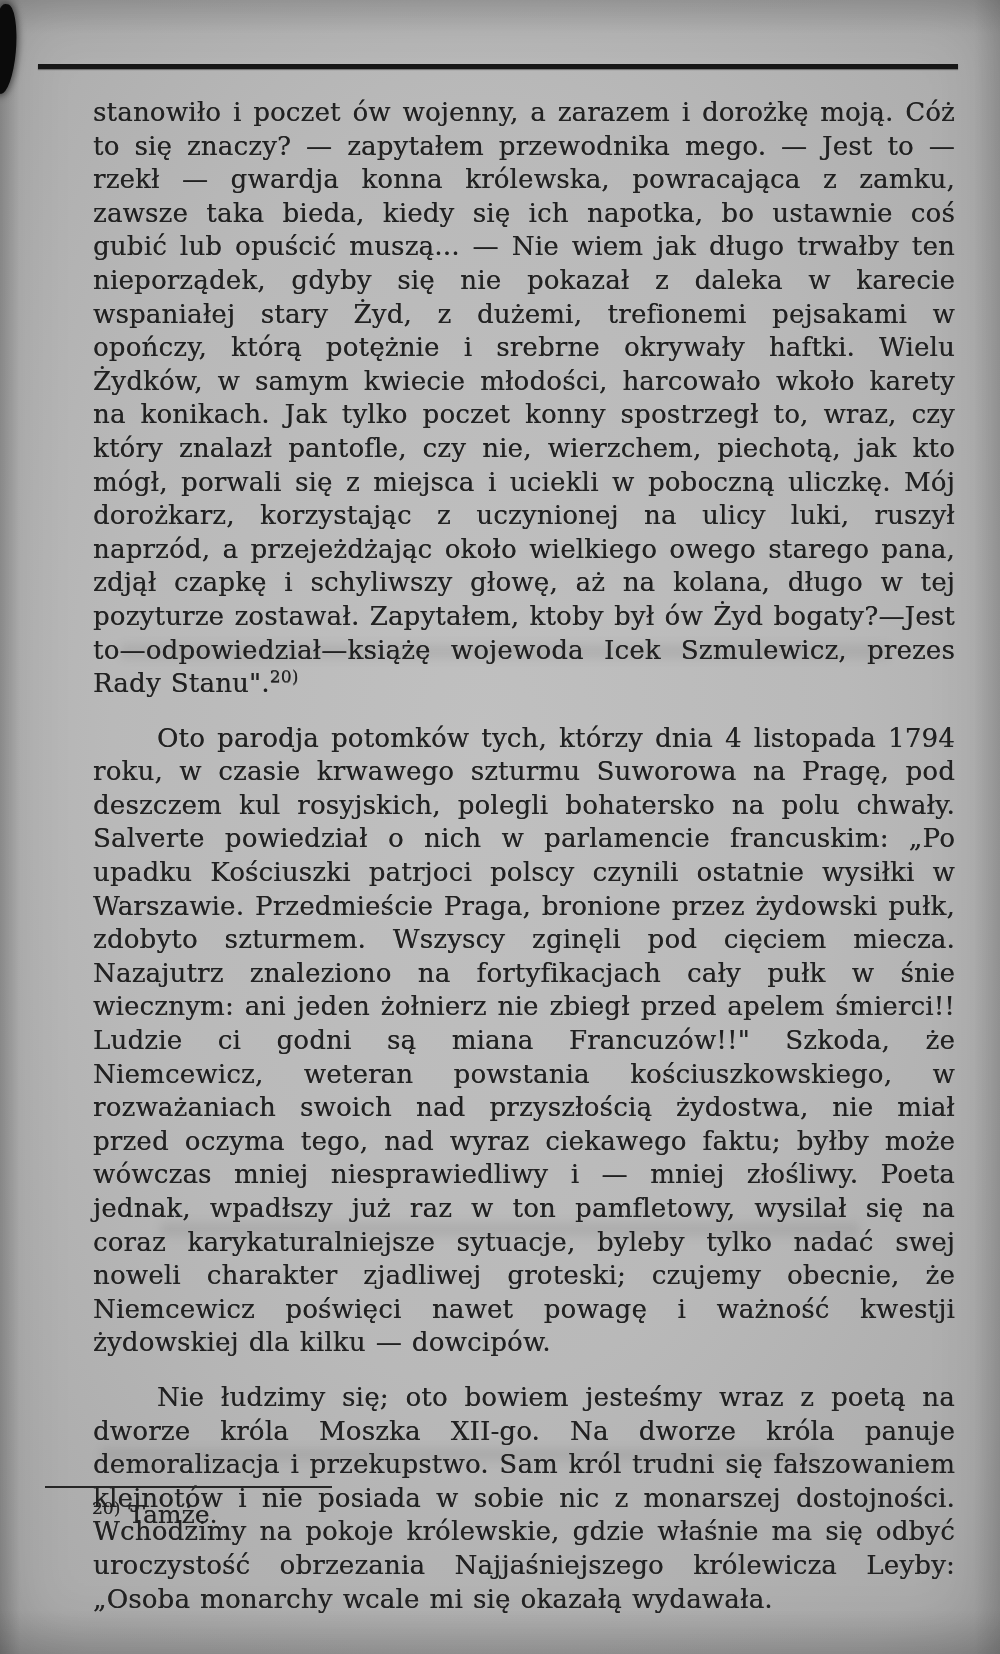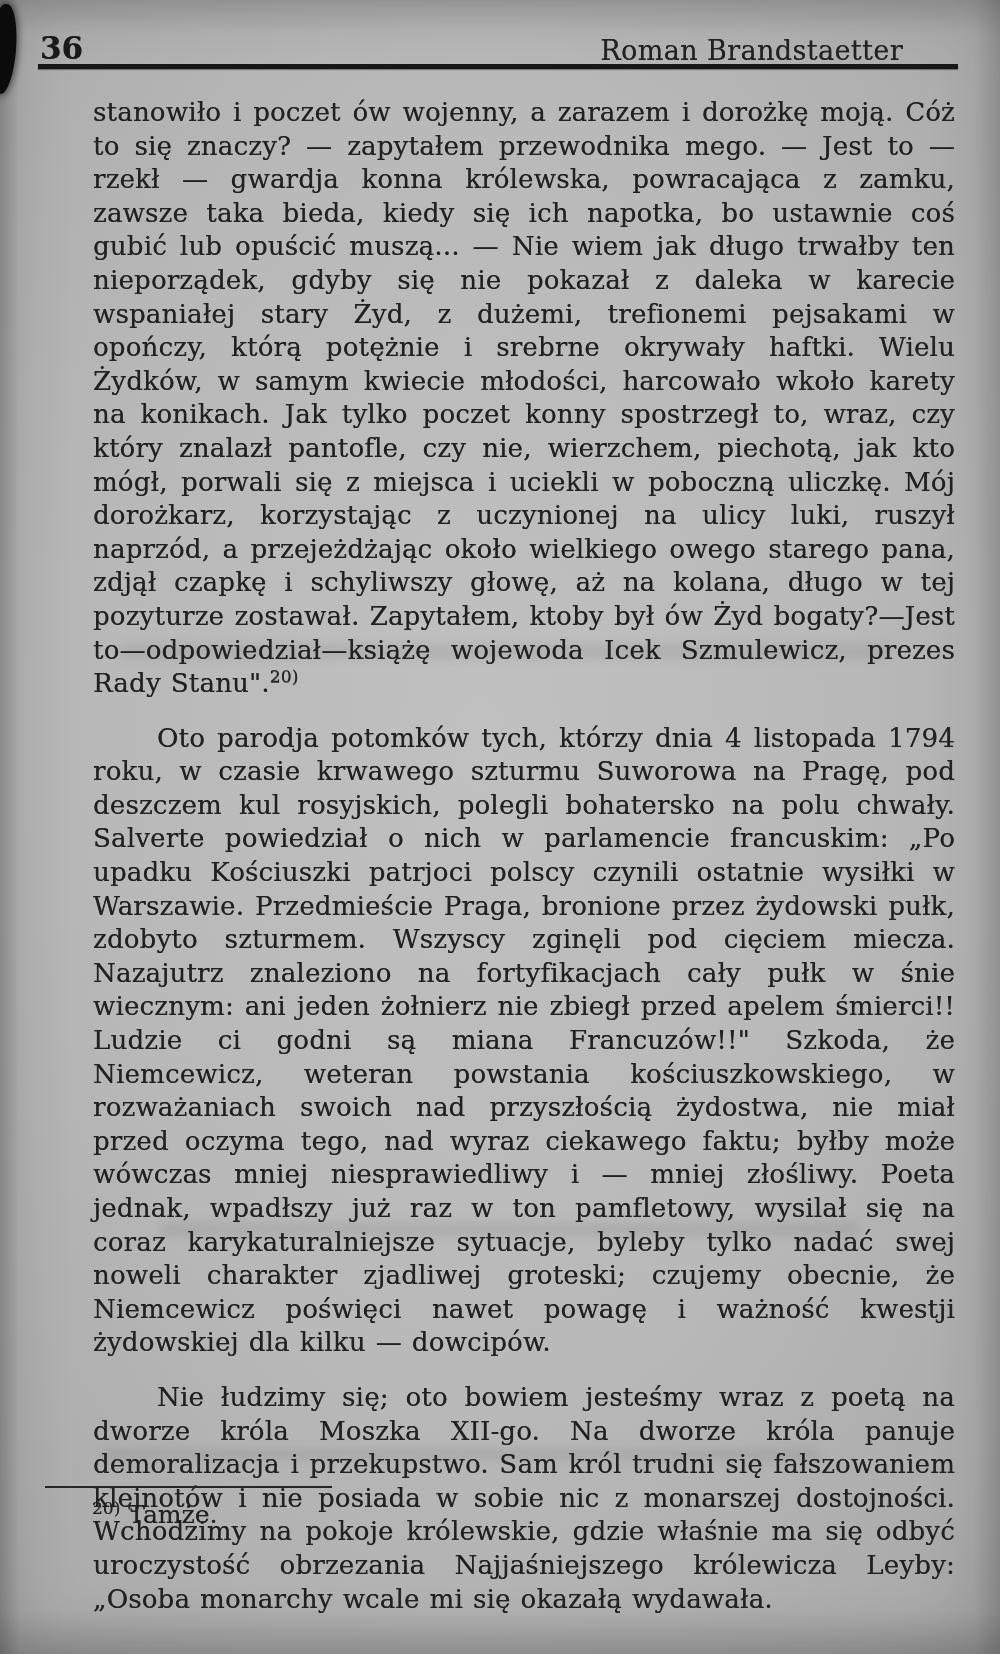--- a/index.html
+++ b/index.html
@@ -122,24 +122,20 @@
 </head>
 <body>
 
 <div class="scan-page">
 
   <div class="corner-mark"></div>
   <div class="ghost ghost-1"></div>
   <div class="ghost ghost-2"></div>
   <div class="ghost ghost-3"></div>
 
-  <header class="page-header">
-    <span class="page-number">36</span>
-    <span class="running-header">Roman Brandstaetter</span>
-  </header>
 
   <div class="header-rule"></div>
 
   <main class="page-body">
     <p class="no-indent"><span>stanowiło i poczet ów wojenny, a zarazem i dorożkę moją. Cóż to się znaczy? — zapytałem przewodnika mego. — Jest to — rzekł — gwardja konna królewska, powracająca z zamku, zawsze taka bieda, kiedy się ich napotka, bo ustawnie coś gubić lub opuścić muszą... — Nie wiem jak długo trwałby ten nieporządek, gdyby się nie pokazał z daleka w karecie wspaniałej stary Żyd, z dużemi, trefionemi pejsakami w opończy, którą potężnie i srebrne okrywały haftki. Wielu Żydków, w samym kwiecie młodości, harcowało wkoło karety na konikach. Jak tylko poczet konny spostrzegł to, wraz, czy który znalazł pantofle, czy nie, wierzchem, piechotą, jak kto mógł, porwali się z miejsca i uciekli w poboczną uliczkę. Mój dorożkarz, korzystając z uczynionej na ulicy luki, ruszył naprzód, a przejeżdżając około wielkiego owego starego pana, zdjął czapkę i schyliwszy głowę, aż na kolana, długo w tej pozyturze zostawał. Zapytałem, ktoby był ów Żyd bogaty?—Jest to—odpowiedział—książę wojewoda Icek Szmulewicz, prezes Rady Stanu".</span><sup class="fn-ref">20)</sup></p>
     <p>Oto parodja potomków tych, którzy dnia 4 listopada 1794 roku, w czasie krwawego szturmu Suworowa na Pragę, pod deszczem kul rosyjskich, polegli bohatersko na polu chwały. Salverte powiedział o nich w parlamencie francuskim: „Po upadku Kościuszki patrjoci polscy czynili ostatnie wysiłki w Warszawie. Przedmieście Praga, bronione przez żydowski pułk, zdobyto szturmem. Wszyscy zginęli pod cięciem miecza. Nazajutrz znaleziono na fortyfikacjach cały pułk w śnie wiecznym: ani jeden żołnierz nie zbiegł przed apelem śmierci!! Ludzie ci godni są miana Francuzów!!" Szkoda, że Niemcewicz, weteran powstania kościuszkowskiego, w rozważaniach swoich nad przyszłością żydostwa, nie miał przed oczyma tego, nad wyraz ciekawego faktu; byłby może wówczas mniej niesprawiedliwy i — mniej złośliwy. Poeta jednak, wpadłszy już raz w ton pamfletowy, wysilał się na coraz karykaturalniejsze sytuacje, byleby tylko nadać swej noweli charakter zjadliwej groteski; czujemy obecnie, że Niemcewicz poświęci nawet powagę i ważność kwestji żydowskiej dla kilku — dowcipów.</p>
     <p>Nie łudzimy się; oto bowiem jesteśmy wraz z poetą na dworze króla Moszka XII-go. Na dworze króla panuje demoralizacja i przekupstwo. Sam król trudni się fałszowaniem klejnotów i nie posiada w sobie nic z monarszej dostojności. Wchodzimy na pokoje królewskie, gdzie właśnie ma się odbyć uroczystość obrzezania Najjaśniejszego królewicza Leyby: „Osoba monarchy wcale mi się okazałą wydawała.</p>
   </main>
 
   <footer class="footnote-area">

